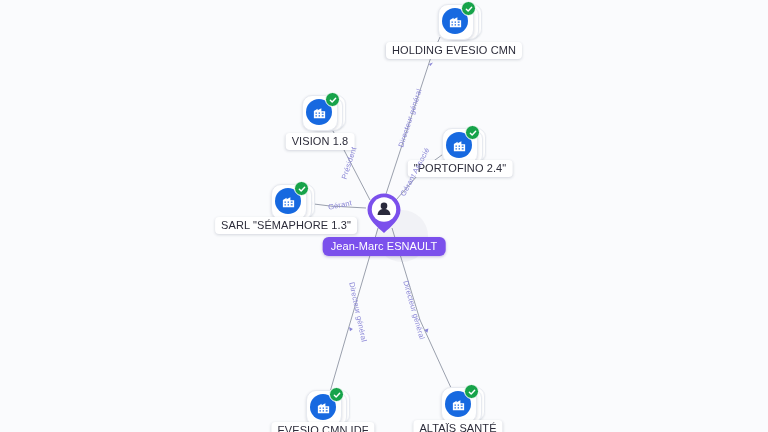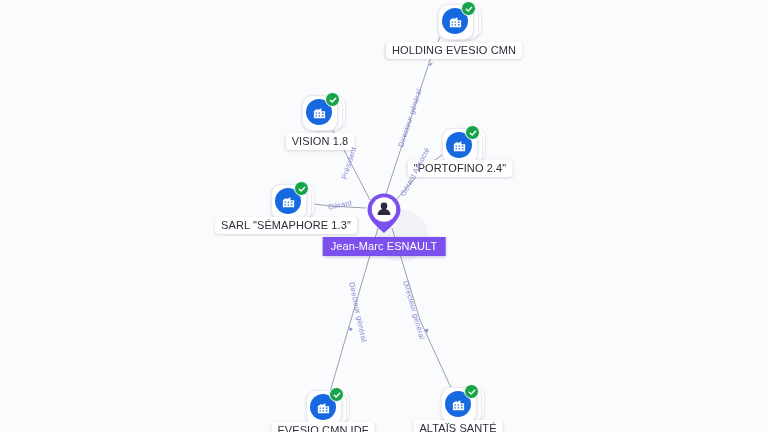--- a/index.html
+++ b/index.html
@@ -114,21 +114,21 @@
     color: #2c2c3a;
     white-space: nowrap;
     box-shadow: 0 1px 3px rgba(40,50,80,0.18);
     letter-spacing: .1px;
   }
   .node-label.person {
     background: #7b50ec;
     color: #ffffff;
     font-size: 11px;
     padding: 3px 8px;
-    border-radius: 0;
+    border-radius: 6px;
     box-shadow: 0 1px 3px rgba(70,40,150,0.30);
   }
 
   
   .edge-label {
     position: absolute;
     font-size: 7.5px;
     color: #8a86d6;
     white-space: nowrap;
     transform-origin: 50% 50%;

